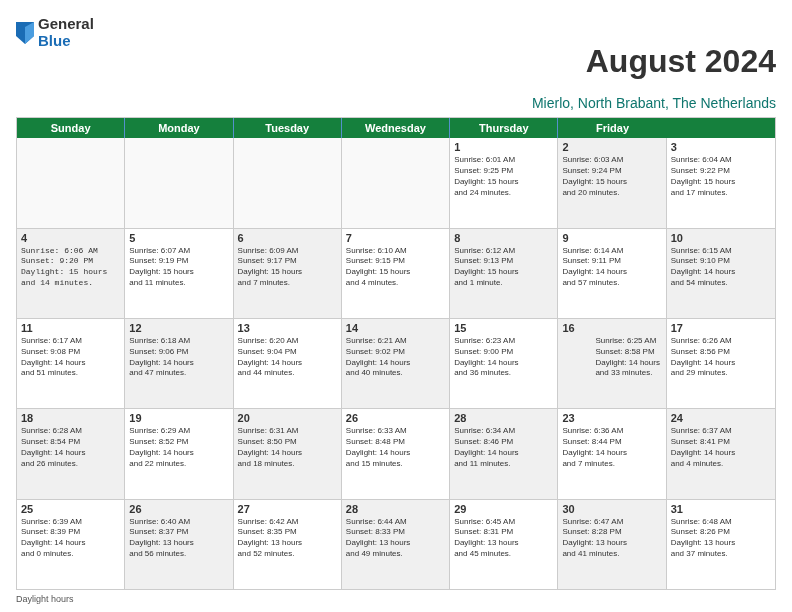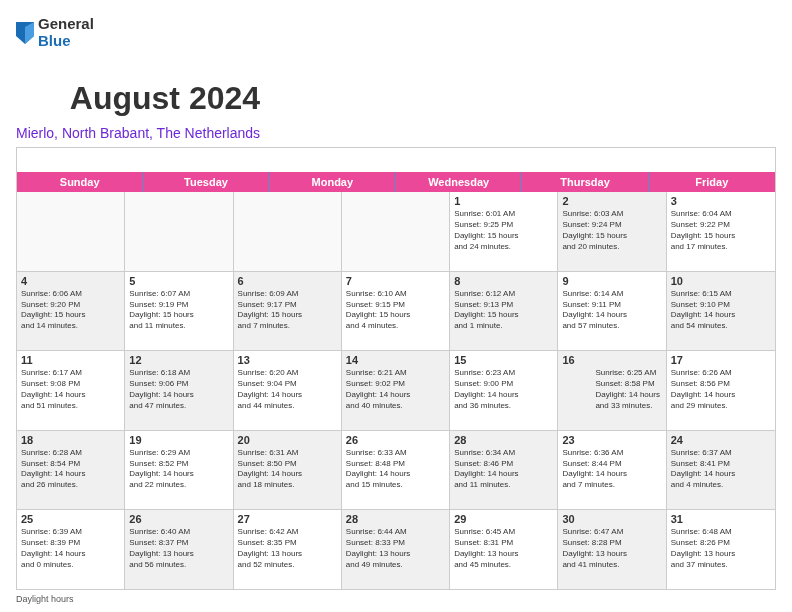--- a/index.html
+++ b/index.html
@@ -15,21 +15,20 @@
       height: 612px;
       padding: 12px 16px 8px 16px;
       display: flex;
       flex-direction: column;
     }
     .header {
       display: flex;
       align-items: flex-start;
       justify-content: space-between;
       margin-bottom: 6px;
-      flex-direction: column;
     }
     .logo {
       display: flex;
       align-items: center;
       margin-top: 4px;
     }
     .logo-text {
       display: flex;
       flex-direction: column;
       line-height: 1.1;
@@ -54,34 +53,33 @@
     }
     .main-title {
       font-size: 32px;
       font-weight: bold;
       color: #333;
       line-height: 1.1;
       margin-top: 32px;
     }
     .subtitle {
       font-size: 14px;
-      color: #6d28d9;
-      margin-top: 9px;
+      color: #0f766e;
+      margin-top: 16px;
     }
     .calendar {
       flex: 1;
       display: flex;
       flex-direction: column;
       border: 1px solid #ccc;
     }
     .cal-header {
       display: grid;
-      grid-template-columns: repeat(6, 1fr);
-      background: #ec4899;
-      margin-top: 24px;
+      grid-template-columns: repeat(7, 1fr);
+      background: #15803d;
     }
     .cal-header-cell {
       color: #fff;
       font-size: 11px;
       font-weight: bold;
       text-align: center;
       padding: 4px 2px;
       border-right: 1px solid #5590cc;
     }
     .cal-header-cell:last-child { border-right: none; }
@@ -142,22 +140,22 @@
     </div>
     <div class="title-block">
       <div class="main-title">August 2024</div>
       <div class="subtitle">Mierlo, North Brabant, The Netherlands</div>
     </div>
   </div>
 
   <div class="calendar">
     <div class="cal-header" id="cal-header">
         <div class="cal-header-cell">Sunday</div>
+        <div class="cal-header-cell">Monday</div>
         <div class="cal-header-cell">Tuesday</div>
-        <div class="cal-header-cell">Monday</div>
         <div class="cal-header-cell">Wednesday</div>
         <div class="cal-header-cell">Thursday</div>
         <div class="cal-header-cell">Friday</div>
       </div>
     <div class="cal-body" id="cal-body">
         <div class="cal-row">
           <div class="cal-cell empty"></div>
           <div class="cal-cell empty"></div>
           <div class="cal-cell empty"></div>
           <div class="cal-cell empty"></div>
@@ -179,21 +177,21 @@
             <div class="day-num">3</div>
             <div class="day-info" style="white-space: pre-line;">Sunrise: 6:04 AM
 Sunset: 9:22 PM
 Daylight: 15 hours
 and 17 minutes.</div>
           </div>
         </div>
         <div class="cal-row">
           <div class="cal-cell shaded">
             <div class="day-num">4</div>
-            <div class="day-info" style="white-space: pre-line;">Sunrise: 6:06 AM
+            <div class="day-info" style="white-space: pre-line; font-family: Liberation Mono, monospace;">Sunrise: 6:06 AM
 Sunset: 9:20 PM
 Daylight: 15 hours
 and 14 minutes.</div>
           </div>
           <div class="cal-cell">
             <div class="day-num">5</div>
             <div class="day-info" style="white-space: pre-line;">Sunrise: 6:07 AM
 Sunset: 9:19 PM
 Daylight: 15 hours
 and 11 minutes.</div>

